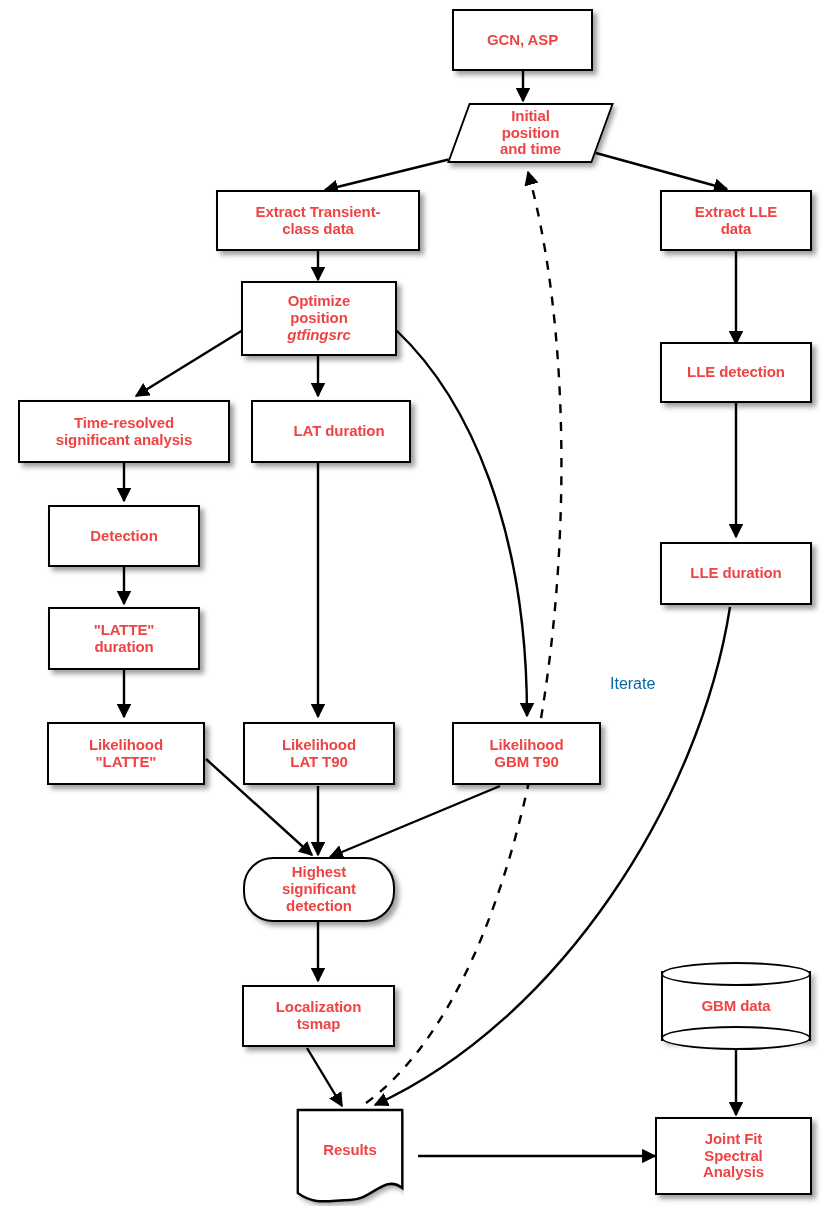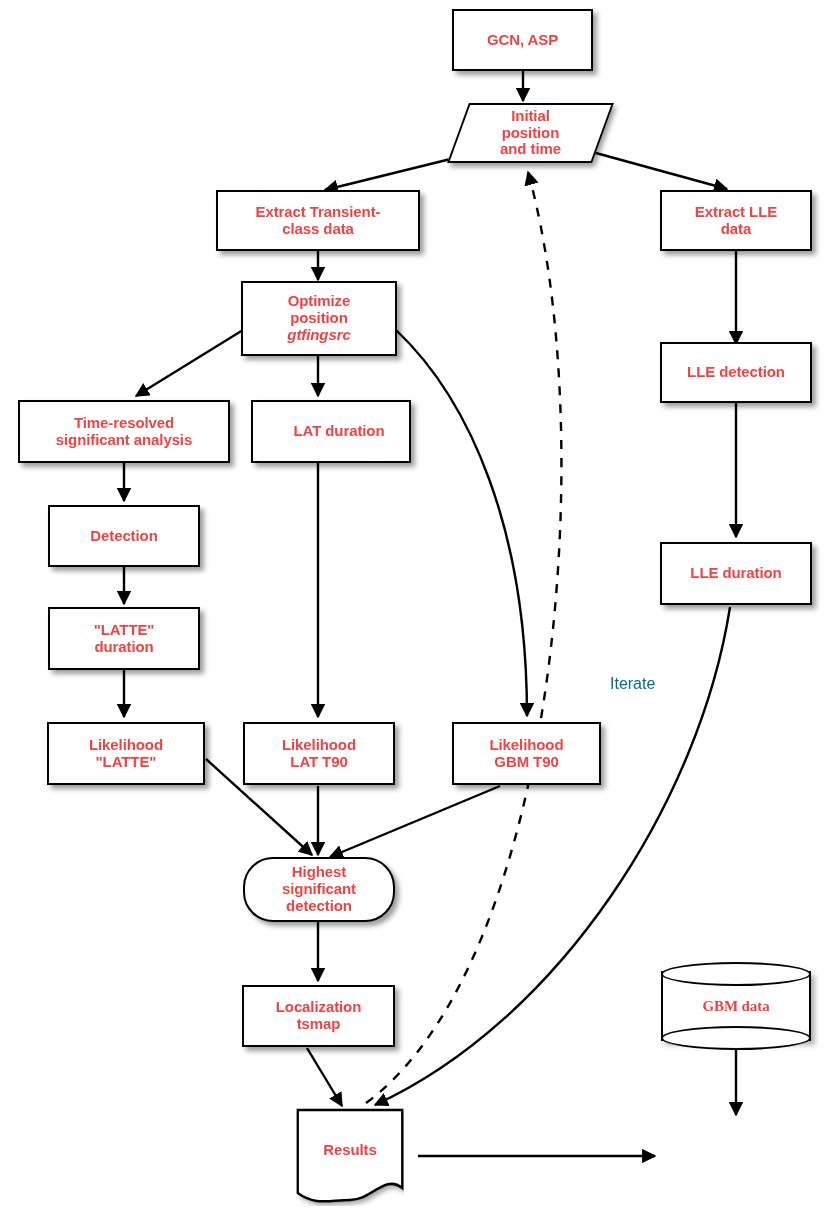--- a/index.html
+++ b/index.html
@@ -70,21 +70,20 @@
   }
   .shape-para .txt {
     position: relative;
     z-index: 1;
   }
   
   .shape-cylinder {
     border: none;
     background: transparent;
     box-shadow: none;
-    font-family: Liberation Serif, serif;
   }
   .shape-cylinder .cyl-body {
     position: absolute;
     left: 0; right: 0;
     top: 9px; bottom: 9px;
     background: #fff;
     border-left: 2.2px solid #000;
     border-right: 2.2px solid #000;
     box-shadow: 4px 4px 5px rgba(0,0,0,0.30);
     z-index: 0;
@@ -282,16 +281,21 @@
     <span class="txt">GBM data</span>
   </div>
 
   <div class="node shape-doc" style="left:296px; top:1108px; width:108px; height:98px;">
     <svg class="doc-svg" viewBox="0 0 122 98" preserveAspectRatio="none">
       <path d="M 2 2 L 120 2 L 120 80 C 100 66 86 92 61 92 C 38 92 22 98 2 85 Z" fill="#ffffff" stroke="#000" stroke-width="2.6" filter="url(#softshadow)"></path>
     </svg>
     <span class="txt">Results</span>
   </div>
 
+  <div class="node shape-rect" style="left:655px; top:1117px; width:157px; height:78px;">
+    <span class="txt">Joint Fit
+Spectral
+Analysis</span>
+  </div>
 
   <div class="edge-label" style="left:610px; top:675px;">Iterate</div>
 
 </div>
 
 </body></html>

